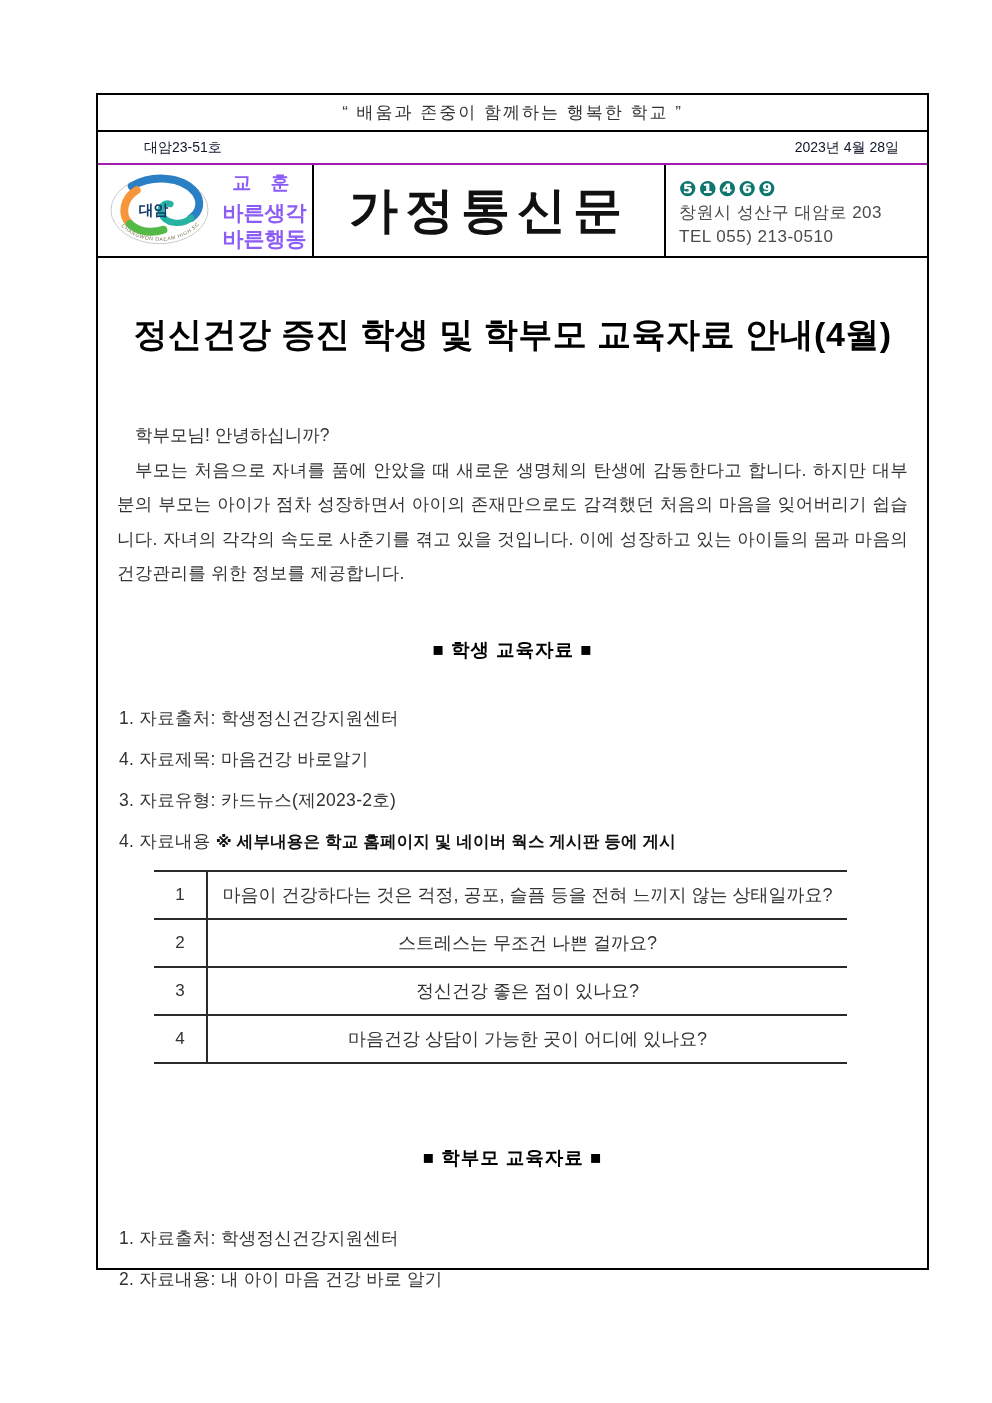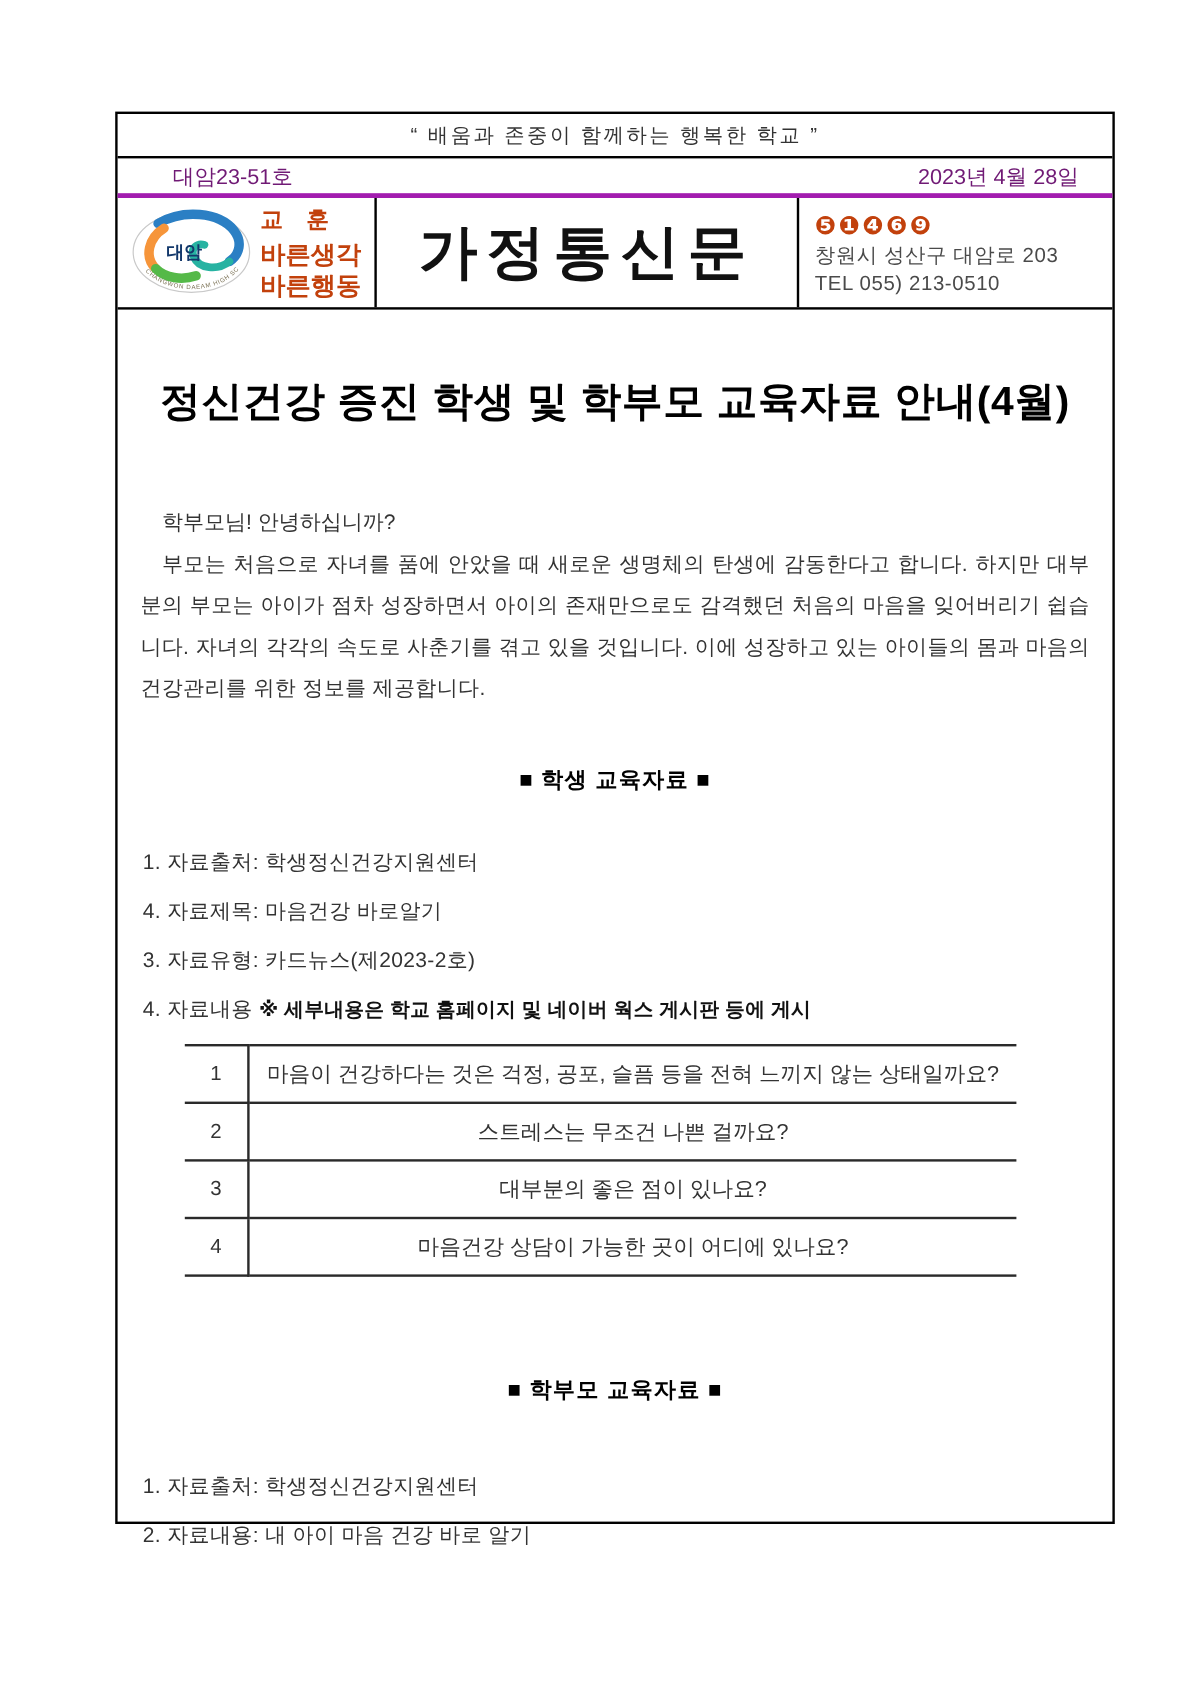--- a/index.html
+++ b/index.html
@@ -14,44 +14,44 @@
     width: 833px; height: 1177px;
     border: 2px solid #000; background: #fff;
   }
   
   .hdr-row1 {
     height: 37px; border-bottom: 2px solid #000;
     display: flex; align-items: center; justify-content: center;
     font-size: 17px; letter-spacing: 2px; color: #333;
   }
   .hdr-row2 {
-    height: 33px; border-bottom: 4px solid #a21caf;
+    height: 33px; border-bottom: 2px solid #a21caf;
     display: flex; align-items: center; justify-content: space-between;
-    font-size: 18px; color: #701a75;
+    font-size: 14px; color: #0f172a;
     padding-left: 46px; padding-right: 28px;
   }
   .hdr-row3 {
     height: 93px; border-bottom: 2px solid #000;
     display: flex; align-items: stretch;
   }
   .hdr-cell-logo {
     width: 216px; border-right: 2px solid #000;
     display: flex; align-items: center; gap: 6px; padding-left: 10px;
   }
-  .motto { width: 96px; color: #c2410c; }
+  .motto { text-align: center; width: 96px; color: #8b5cf6; }
   .motto-title { font-size: 19px; font-weight: bold; letter-spacing: 7px; margin-bottom: 4px; }
   .motto-line { font-size: 21px; font-weight: bold; line-height: 26px; }
   .hdr-cell-title {
     width: 352px; border-right: 2px solid #000;
     display: flex; align-items: center; justify-content: center;
     font-family: "Liberation Serif", "DejaVu Serif", serif;
     font-size: 49px; font-weight: 600; letter-spacing: 7px; color: #111;
   }
   .hdr-cell-contact { flex: 1; padding: 12px 0 0 13px; color: #4a4a4a; }
-  .postal { font-size: 21px; font-weight: bold; letter-spacing: 2px; color: #c2410c; line-height: 24px; }
+  .postal { font-size: 21px; font-weight: bold; letter-spacing: 2px; color: #0f766e; line-height: 24px; }
   .addr, .tel { font-size: 17px; line-height: 24px; letter-spacing: 0.5px; }
   
   .content { padding-top: 54px; }
   .main-title {
     text-align: center; font-size: 34px; font-weight: 800;
     letter-spacing: 0.5px; color: #000;
   }
   .intro { margin-top: 60px; padding: 0 19px; font-size: 17.5px; line-height: 34.5px; color: #333; }
   .greeting { padding-left: 18px; }
   .para { text-indent: 18px; text-align: justify; letter-spacing: 0.3px; }
@@ -140,21 +140,21 @@
         <tr>
           <td class="num">1</td>
           <td>마음이 건강하다는 것은 걱정, 공포, 슬픔 등을 전혀 느끼지 않는 상태일까요?</td>
         </tr>
         <tr>
           <td class="num">2</td>
           <td>스트레스는 무조건 나쁜 걸까요?</td>
         </tr>
         <tr>
           <td class="num">3</td>
-          <td>대부분의 좋은 점이 있나요?</td>
+          <td>정신건강 좋은 점이 있나요?</td>
         </tr>
         <tr>
           <td class="num">4</td>
           <td>마음건강 상담이 가능한 곳이 어디에 있나요?</td>
         </tr>
       </tbody>
     </table>
 
     <div class="section-head second">■ 학부모 교육자료 ■</div>
 

